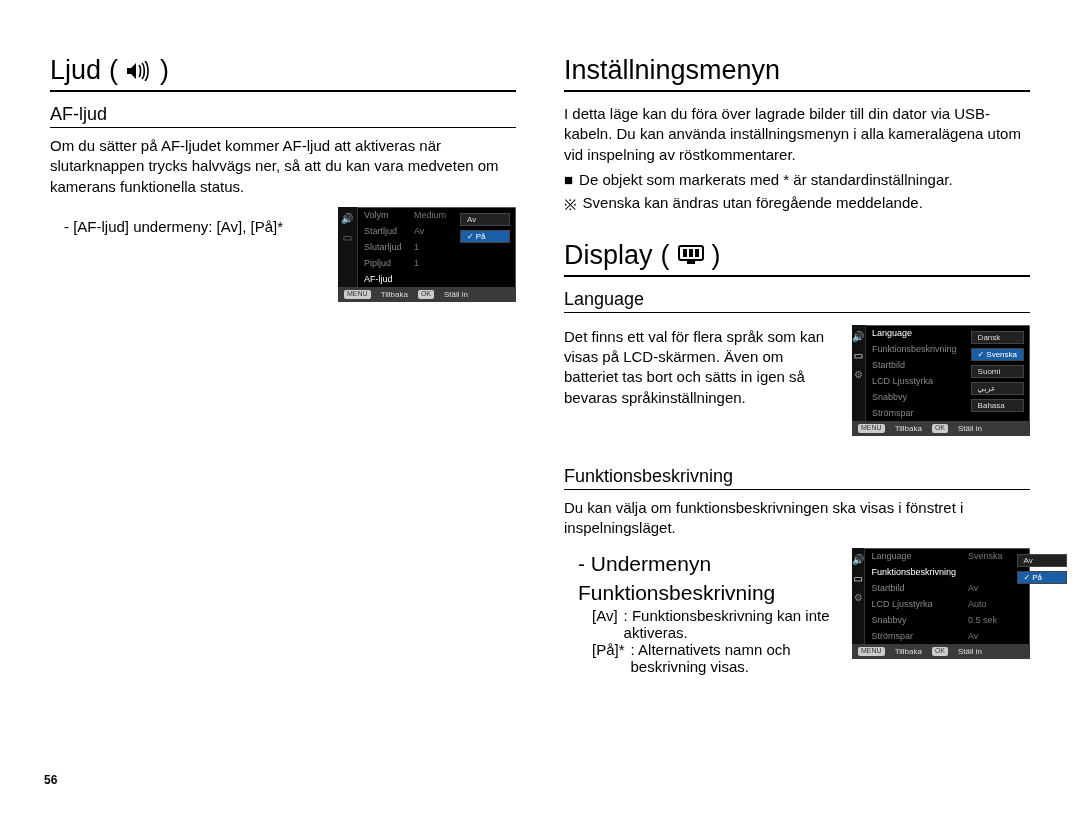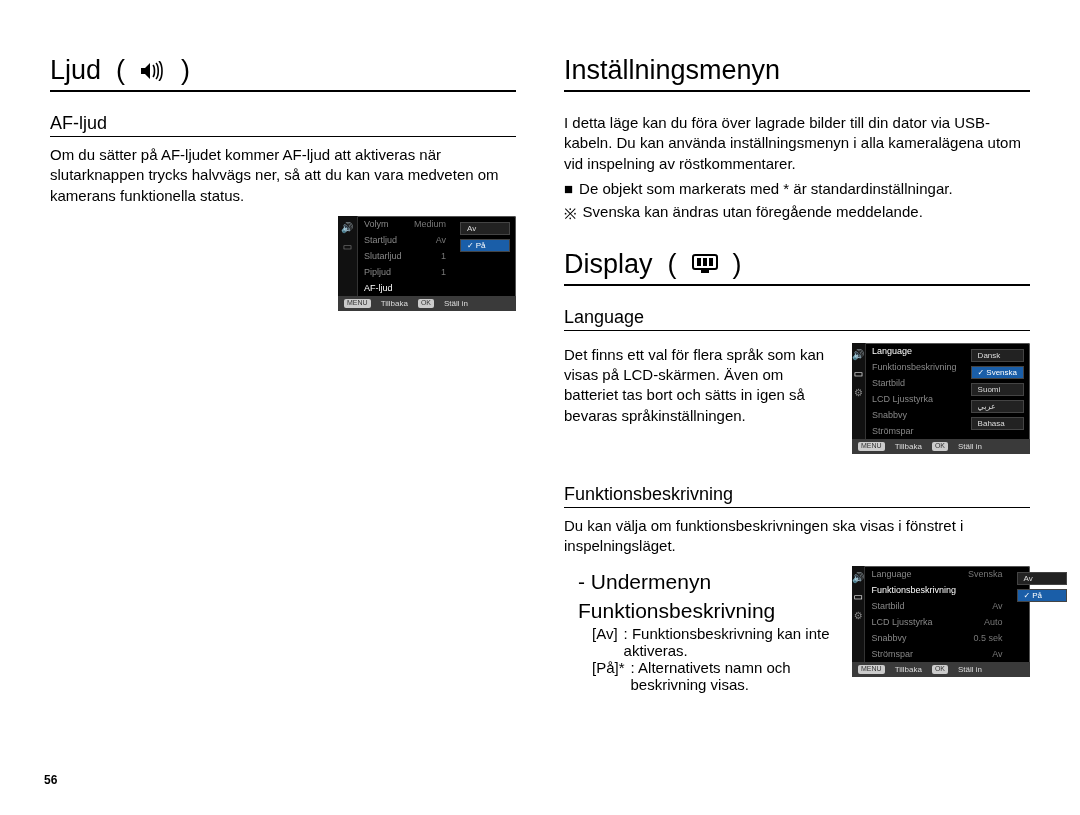--- a/index.html
+++ b/index.html
@@ -18,24 +18,24 @@
   }
   .col {
     flex: 1;
     min-width: 0;
   }
   h1 {
     font-size: 27px;
     font-weight: 400;
     border-bottom: 2px solid #000;
     padding-bottom: 4px;
-    margin-bottom: 21px;
+    margin-bottom: 12px;
     display: flex;
     align-items: center;
-    gap: 15px;
+    gap: 8px;
   }
   h2 {
     font-size: 18px;
     font-weight: 400;
     border-bottom: 1px solid #000;
     padding-bottom: 2px;
     margin-top: 8px;
     margin-bottom: 8px;
   }
   p { font-size: 15px; line-height: 1.35; margin: 6px 0; }
@@ -54,21 +54,21 @@
     font-size: 9px;
     border-radius: 2px;
     margin-left: auto;
     margin-top: 4px;
     padding: 0;
     box-shadow: 0 0 0 1px #555 inset;
   }
   .lcd table { width:100%; border-collapse: collapse; }
   .lcd td { padding: 3px 6px; }
   .lcd td.k { width: 55%; color:#888; }
-  .lcd td.v { color:#777; text-align:right; }
+  .lcd td.v { color:#777; text-align:left; }
   .lcd tr.hi td.k { color:#fff; }
   .lcd .valbox {
     background:#222;
     border:1px solid #444;
     display:inline-block;
     padding:1px 6px;
     color:#ddd;
     font-size:8px;
     min-width:50px;
   }
@@ -130,20 +130,23 @@
             <path d="M13 4c2 2 2 10 0 12M16 2c3 3 3 13 0 16M19 0c4 4 4 16 0 20" stroke="#000" stroke-width="1.6" fill="none"></path>
           </svg>
       </span>
       <span>)</span>
     </h1>
 
     <h2>AF-ljud</h2>
     <p>Om du sätter på AF-ljudet kommer AF-ljud att aktiveras när slutarknappen trycks halvvägs ner, så att du kan vara medveten om kamerans funktionella status.</p>
 
     <div class="two">
+      <div class="txt">
+        <p class="sub">- [AF-ljud] undermeny: [Av], [På]*</p>
+      </div>
       <div class="lcd">
         <div class="wrap">
           <div class="iconcol">
             <span class="on">🔊</span>
             <span>▭</span>
           </div>
           <div style="flex:1;display:flex">
             <table style="flex:1">
               <tbody>
                   <tr>

